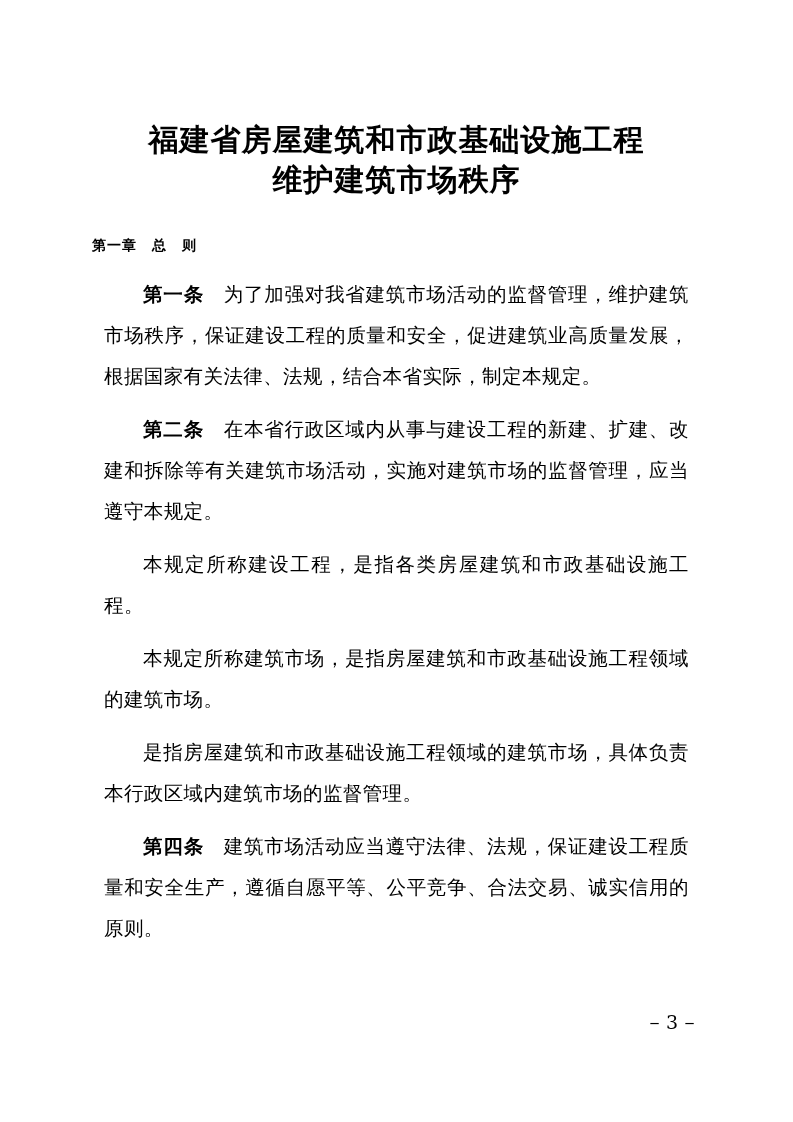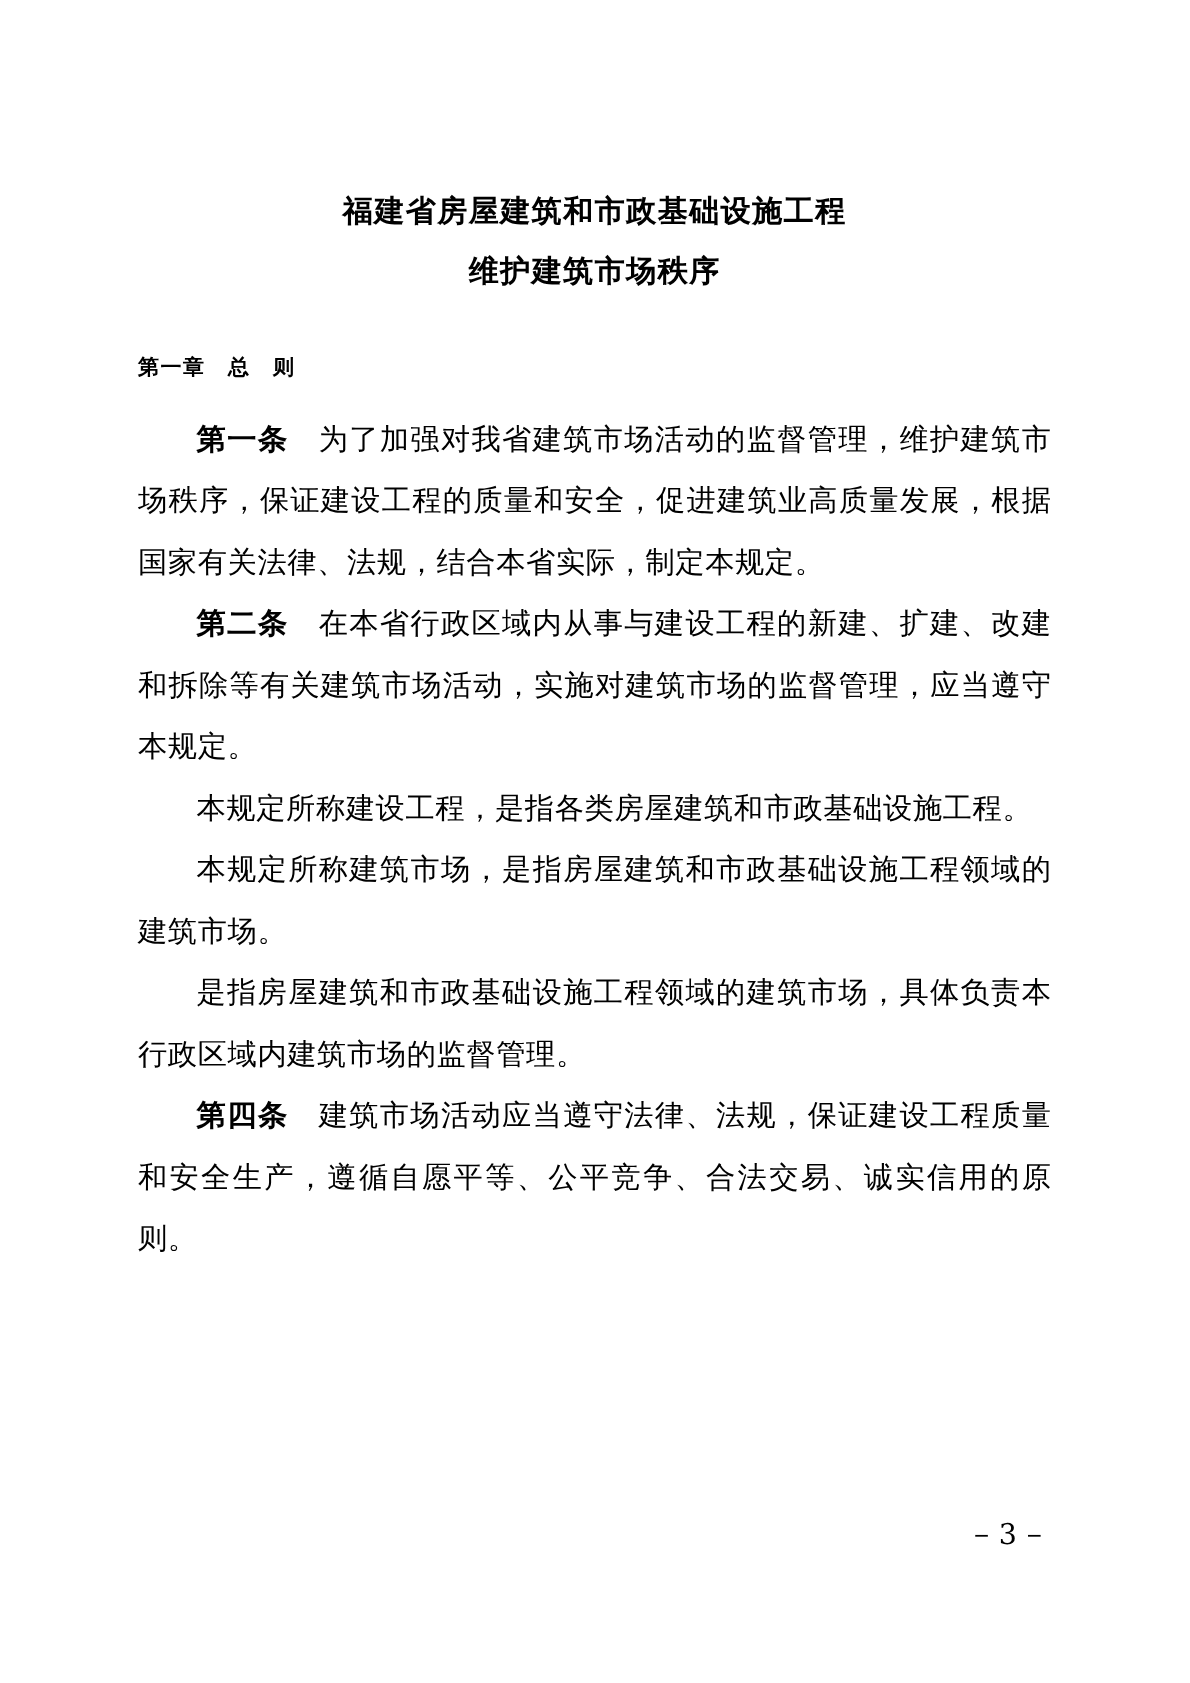--- a/index.html
+++ b/index.html
@@ -20,39 +20,39 @@
     left: 0;
     top: 0;
     width: 793px;
     height: 1122px;
     box-sizing: border-box;
     padding: 120px 92px 40px 92px;
   }
   .doc-title {
     text-align: center;
     font-weight: bold;
-    font-size: 20px;
+    font-size: 30px;
     line-height: 40px;
     letter-spacing: 1px;
     margin: 0 0 6px 0;
   }
   .doc-title .line {
     display: block;
     white-space: nowrap;
   }
   .chapter-heading {
     text-align: left;
     font-weight: bold;
     font-size: 14px;
     line-height: 34px;
     margin: 28px 0 10px 0;
     letter-spacing: 1px;
   }
   p.para {
-    margin: 0;
+    margin: 12px;
     font-size: 19.5px;
     line-height: 41px;
     text-align: justify;
     text-justify: inter-ideograph;
     text-indent: 2em;
     letter-spacing: 0.4px;
   }
   p.para .art-label {
     font-weight: bold;
     letter-spacing: 0.5px;

